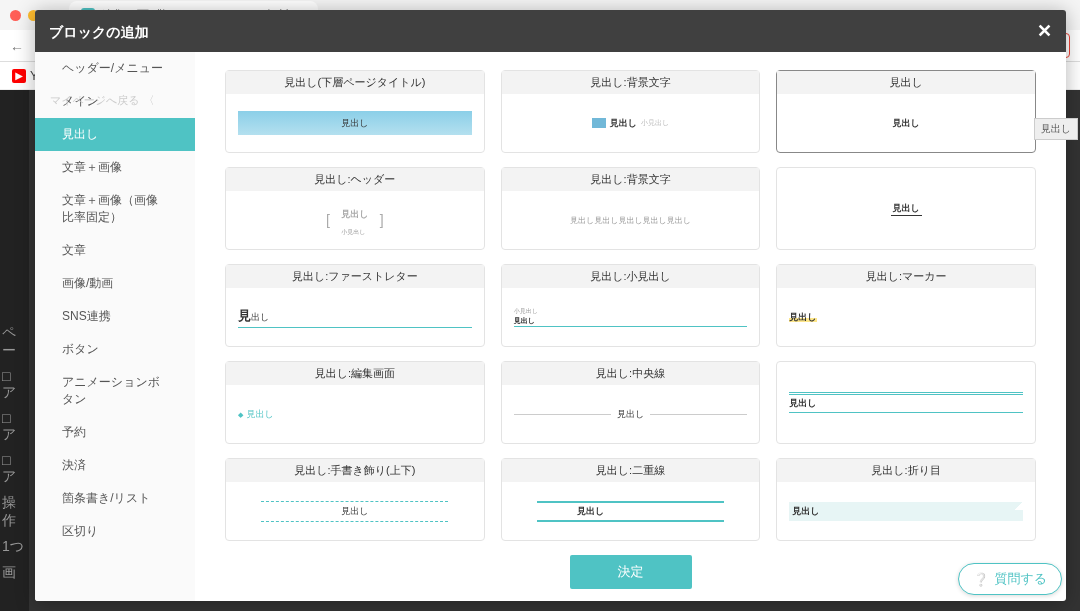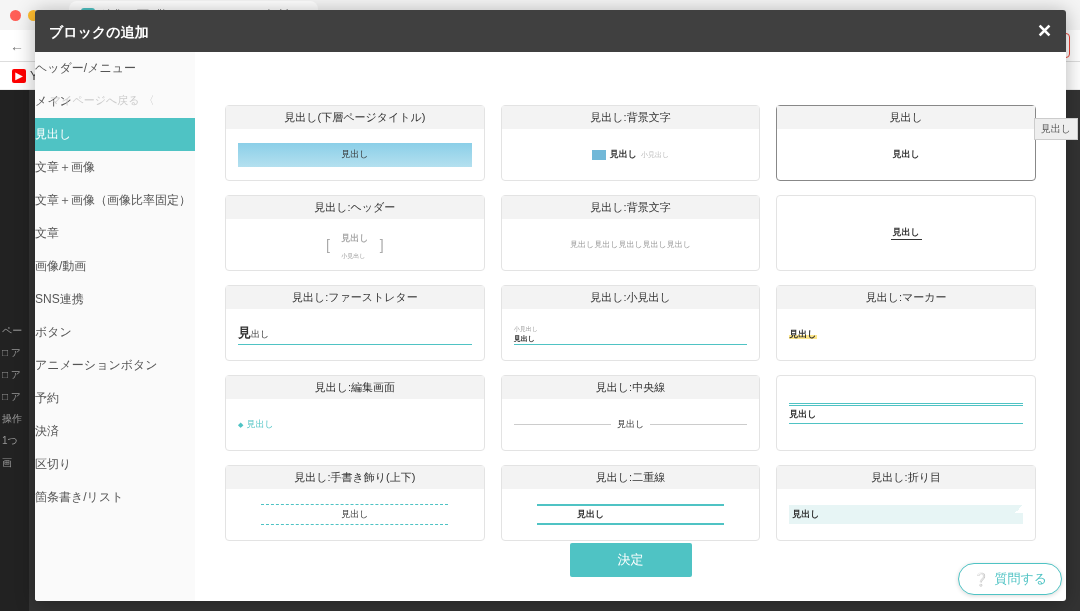--- a/index.html
+++ b/index.html
@@ -27,35 +27,35 @@
 .bookmarks { height: 28px; display: flex; align-items: center; padding: 0 12px; gap: 18px; border-bottom: 1px solid #eee; font-size: 12px; color: #444;}
 .bm { display: flex; align-items: center; gap: 4px; }
 .bm-icon { width: 14px; height: 14px; display:flex; align-items:center; justify-content:center; font-size:10px; border-radius:2px;}
 .bm-yt{background:#f00;color:#fff;} .bm-nf{background:#e50914;color:#fff;font-weight:bold;}
 .bm-pr{background:#4fc3c4;color:#fff;font-weight:bold;} .bm-lg{background:#ffe48a;color:#555;}
 .bm-gc{border:1px solid #4285f4;color:#4285f4;} .bm-sbi{background:#0f55a5;color:#fff;border-radius:50%;}
 .bm-gpt{border:1px solid #888;border-radius:50%;} .bm-mj{background:#3f51b5;color:#fff;border-radius:50%;}
 .bm-wn{color:#1e88e5;font-weight:bold;}
 
 .app { position: absolute; top: 90px; left: 0; right: 0; bottom: 0; background: #333; }
-.left-dark { width: 29px; height: 100%; position:absolute; left:0; top:0; background:#222; color:#999; font-size:10px; padding-top:230px;}
+.left-dark { width: 29px; height: 100%; position:absolute; left:0; top:0; background:#222; color:#999; font-size:14px; padding-top:230px;}
 .left-dark div{padding:4px 2px; writing-mode:horizontal-tb;}
 .aboutus { position:absolute; left:50%; transform:translateX(-50%); top:-3px; color:#333; font-size:14px;}
 .aboutus .us { border-bottom:3px solid #4fc3c4; padding-bottom:1px;}
 
 .modal { position: absolute; top: 10px; left: 35px; right: 14px; bottom: 10px; background: #fff; border-radius: 3px; display: flex; flex-direction: column; overflow: hidden; box-shadow: 0 2px 20px rgba(0,0,0,.3);}
 .modal-header { background: #404040; color: #fff; padding: 10px 14px; font-size: 14px; font-weight: bold; display: flex; align-items: flex-end;}
 .modal-close { margin-left: auto; color: #fff; font-size: 18px; cursor: pointer; }
 .modal-body { display: flex; flex: 1; overflow: hidden; }
 
 .cat-list { width: 160px; background: #fafafa; overflow-y: auto; font-size: 12px; color:#555;}
-.cat-item { padding: 8px 0; cursor: pointer; }
+.cat-item { padding: 8px 27px; cursor: pointer; }
 .cat-item.active { background: #4fc3c4; color: #fff; }
 
-.block-grid { flex: 1; padding: 18px 30px 60px; overflow-y: auto; display: grid; grid-template-columns: repeat(3, 1fr); gap: 14px 16px; position:relative;margin-top:35px;}
+.block-grid { flex: 1; padding: 18px 30px 60px; overflow-y: auto; display: grid; grid-template-columns: repeat(3, 1fr); gap: 14px 16px; position:relative;}
 .card { border: 1px solid #e3e3e3; border-radius: 4px; background: #fff; display: flex; flex-direction: column; cursor: pointer; min-height:70px;}
 .card.selected { border: 1px solid #888; }
 .card-title { background: #f3f3f3; font-size: 11px; text-align: center; padding: 4px; color:#333;}
 .card-preview { flex: 1; display: flex; align-items: center; justify-content: center; padding: 6px 12px; font-size: 9px; color: #333; position:relative;}
 
 .pv-sky{width:100%;height:24px;background:linear-gradient(#8bcfe8,#b4e0ef);display:flex;align-items:center;justify-content:center;}
 .pv-img{display:flex;gap:4px;align-items:center;}.pv-img-box{width:14px;height:10px;background:#71b8d8;}
 .pv-brackets{display:flex;gap:50px;align-items:center;color:#aaa;font-size:14px;}
 .pv-backtext{color:#999;font-size:8px;}
 .pv-underline{border-bottom:1px solid #333;padding:0 2px;}
@@ -65,21 +65,21 @@
 .pv-small .top{font-size:6px;color:#999;display:block;}
 .pv-marker{text-align:left;width:100%;}.pv-marker span{background:linear-gradient(transparent 60%,#fde68a 60%);}
 .pv-accent{text-align:left;width:100%;color:#4fc3c4;}.pv-accent::before{content:"◆";font-size:7px;margin-right:3px;}
 .pv-centerline{display:flex;align-items:center;width:100%;gap:6px;}.pv-centerline hr{flex:1;border:none;border-top:1px solid #ccc;}
 .pv-dbltop{text-align:left;width:100%;border-top:3px double #4fc3c4;border-bottom:1px solid #4fc3c4;padding:2px 0;}
 .pv-handup{text-align:center;width:80%;border-top:1px dashed #4fc3c4;border-bottom:1px dashed #4fc3c4;padding:3px 0;}
 .pv-dblline{border:2px solid #4fc3c4;padding:2px 40px;border-left:none;border-right:none;text-align:left;width:80%;}
 .pv-fold{text-align:left;width:100%;background:#e7f5f5;padding:3px;position:relative;}
 .pv-fold::after{content:"";position:absolute;top:0;right:0;width:8px;height:8px;background:linear-gradient(135deg,transparent 50%,#fff 50%);}
 
-.footer-bar { position: absolute; bottom: 24px; left: 0; right: 0; display: flex; justify-content: center;}
+.footer-bar { position: absolute; bottom: 12px; left: 0; right: 0; display: flex; justify-content: center;}
 .decide-btn { background: #4fc3c4; color: #fff; padding: 8px 48px; font-size: 13px; border: none; border-radius: 2px; cursor: pointer; }
 
 .tooltip{position:absolute;top:118px;right:2px;background:#eee;color:#555;font-size:10px;padding:3px 6px;border:1px solid #ccc;z-index:50;}
 .help-btn{position:absolute;bottom:16px;right:18px;background:#fff;border:1px solid #4fc3c4;color:#4fc3c4;padding:6px 14px;border-radius:18px;font-size:13px;display:flex;align-items:center;gap:5px;z-index:60;box-shadow:0 1px 4px rgba(0,0,0,.15);}
 .mypage{position:absolute;top:90px;left:29px;color:#ccc;font-size:11px;display:flex;align-items:center;gap:4px;z-index:1;padding:3px 21px;}
 </style>
 </head>
 <body>
 
 <div class="titlebar">
@@ -187,22 +187,22 @@
         <div class="cat-item active">見出し</div>
         <div class="cat-item">文章＋画像</div>
         <div class="cat-item">文章＋画像（画像比率固定）</div>
         <div class="cat-item">文章</div>
         <div class="cat-item">画像/動画</div>
         <div class="cat-item">SNS連携</div>
         <div class="cat-item">ボタン</div>
         <div class="cat-item">アニメーションボタン</div>
         <div class="cat-item">予約</div>
         <div class="cat-item">決済</div>
+        <div class="cat-item">箇条書き/リスト</div>
         <div class="cat-item">区切り</div>
-        <div class="cat-item">箇条書き/リスト</div>
       </div>
     <div class="block-grid" id="grid">
       <div class="card">
           <div class="card-title">見出し(下層ページタイトル)</div>
   <div class="card-preview">
             <div class="pv-sky">見出し</div>
           </div>
         </div>
         <div class="card">
           <div class="card-title">見出し:背景文字</div>

